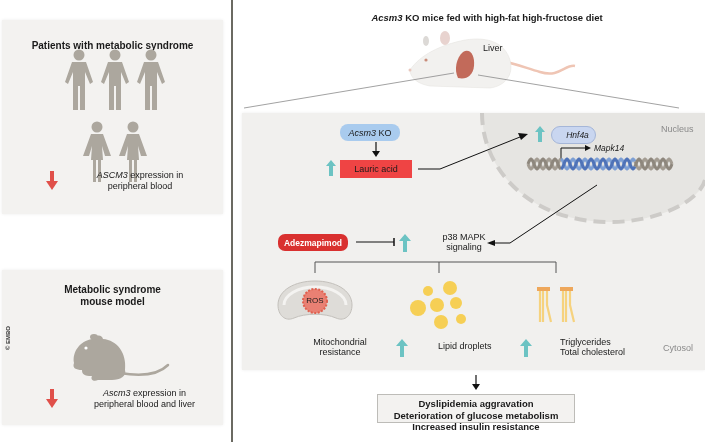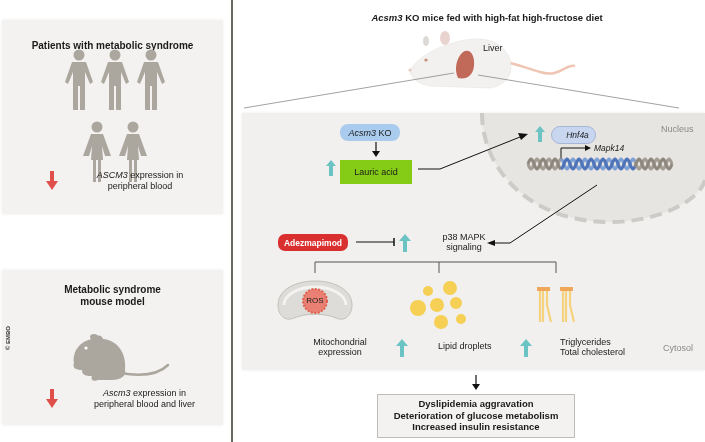--- a/index.html
+++ b/index.html
@@ -6,21 +6,21 @@
   body{width:705px;height:442px;background:#ffffff;position:relative;overflow:hidden;font-family:"Liberation Sans",sans-serif;color:#1a1a1a;}
   .abs{position:absolute;}
   .panel{position:absolute;background:#f3f2f0;box-shadow:0 0 3px rgba(0,0,0,0.08);}
   .title{font-weight:bold;font-size:10px;text-align:center;}
   .small{font-size:9px;margin-left:25px;}
   .center{text-align:center;}
   .divider{position:absolute;left:231px;top:0;width:2px;height:442px;background:#6b6a62;}
   .box{position:absolute;font-size:9px;display:flex;align-items:center;justify-content:center;}
   svg{position:absolute;overflow:visible;}
   .gray-label{color:#8a8a8a;font-size:9px;}
-  .outcome{position:absolute;left:377px;top:394px;width:198px;height:44px;background:#f3f2f0;border:1px solid #bdbcb8;font-weight:bold;font-size:9.5px;text-align:center;line-height:11.5px;padding-top:3px;box-sizing:border-box;}
+  .outcome{position:absolute;left:377px;top:394px;width:198px;height:29px;background:#f3f2f0;border:1px solid #bdbcb8;font-weight:bold;font-size:9.5px;text-align:center;line-height:11.5px;padding-top:3px;box-sizing:border-box;}
   i{font-style:italic;}
 </style>
 </head>
 <body>
 
 <div class="panel" style="left:2px;top:20px;width:221px;height:194px;">
   <div class="title abs" style="left:0;top:20px;width:221px;">Patients with metabolic syndrome</div>
   <svg width="221" height="194" style="left:0;top:0;">
     <g id="people">
         <g>
@@ -109,21 +109,21 @@
   <span><i>Acsm3</i><span> KO</span></span>
 </div>
 <svg width="10" height="16" style="left:371px;top:142px;">
   <line x1="5" y1="0" x2="5" y2="10" stroke="#111" stroke-width="1.2"></line>
   <polygon points="1,9 9,9 5,15" fill="#111"></polygon>
 </svg>
 
 <svg width="10" height="16" style="left:326px;top:160px;">
   <polygon points="5,0 10,6 7,6 7,16 3,16 3,6 0,6" fill="#6cc3c3"></polygon>
 </svg>
-<div class="box" style="left:340px;top:160px;width:72px;height:24px;background:#84cc16;">Lauric acid</div>
+<div class="box" style="left:340px;top:160px;width:72px;height:18px;background:#ef4444;">Lauric acid</div>
 
 <svg width="705" height="442" style="left:0;top:0;">
   <polyline points="418,169 440,169 520,137" stroke="#111" stroke-width="1" fill="none"></polyline>
   <polygon points="528,134 518,133 521,140" fill="#111"></polygon>
 </svg>
 
 <svg width="10" height="16" style="left:535px;top:126px;">
   <polygon points="5,0 10,6 7,6 7,16 3,16 3,6 0,6" fill="#6cc3c3"></polygon>
 </svg>
 <div class="box" style="left:551px;top:126px;width:35px;height:16px;background:#c9d6f0;border:1px solid #a5b6d8;border-radius:9px;font-size:8.5px;padding-left:8px;">
@@ -190,21 +190,21 @@
       <line x1="543" y1="291" x2="543" y2="322"></line>
     <path d="M547,291 L547,305 L551,322"></path>
     <line x1="563" y1="291" x2="563" y2="322"></line>
       <line x1="566" y1="291" x2="566" y2="322"></line>
     <path d="M570,291 L570,305 L574,322"></path>
   </g>
 </svg>
 
 <div class="abs small center" style="left:270px;top:337px;width:90px;line-height:10px;">
   <span>Mitochondrial</span><br>
-  <span>expression</span>
+  <span>resistance</span>
 </div>
 <svg width="10" height="18" style="left:397px;top:339px;">
   <polygon points="5,0 11,7 7,7 7,18 3,18 3,7 -1,7" fill="#6cc3c3"></polygon>
 </svg>
 <div class="abs small" style="left:413px;top:341px;">Lipid droplets</div>
 <svg width="10" height="18" style="left:521px;top:339px;">
   <polygon points="5,0 11,7 7,7 7,18 3,18 3,7 -1,7" fill="#6cc3c3"></polygon>
 </svg>
 <div class="abs small" style="left:535px;top:337px;line-height:10px;">
   <span>Triglycerides</span><br>

